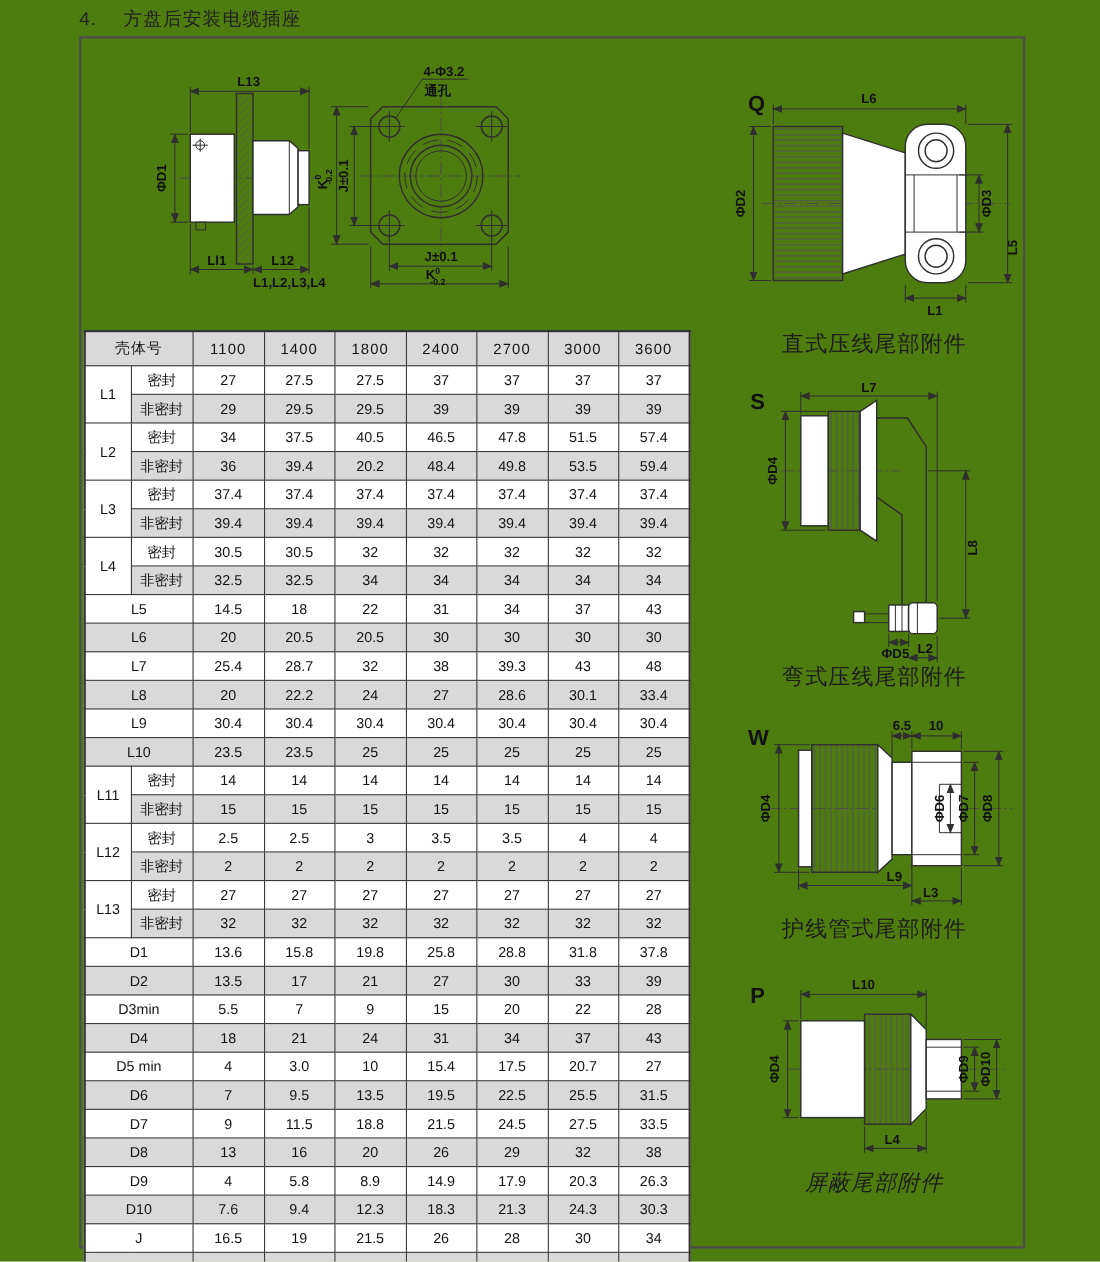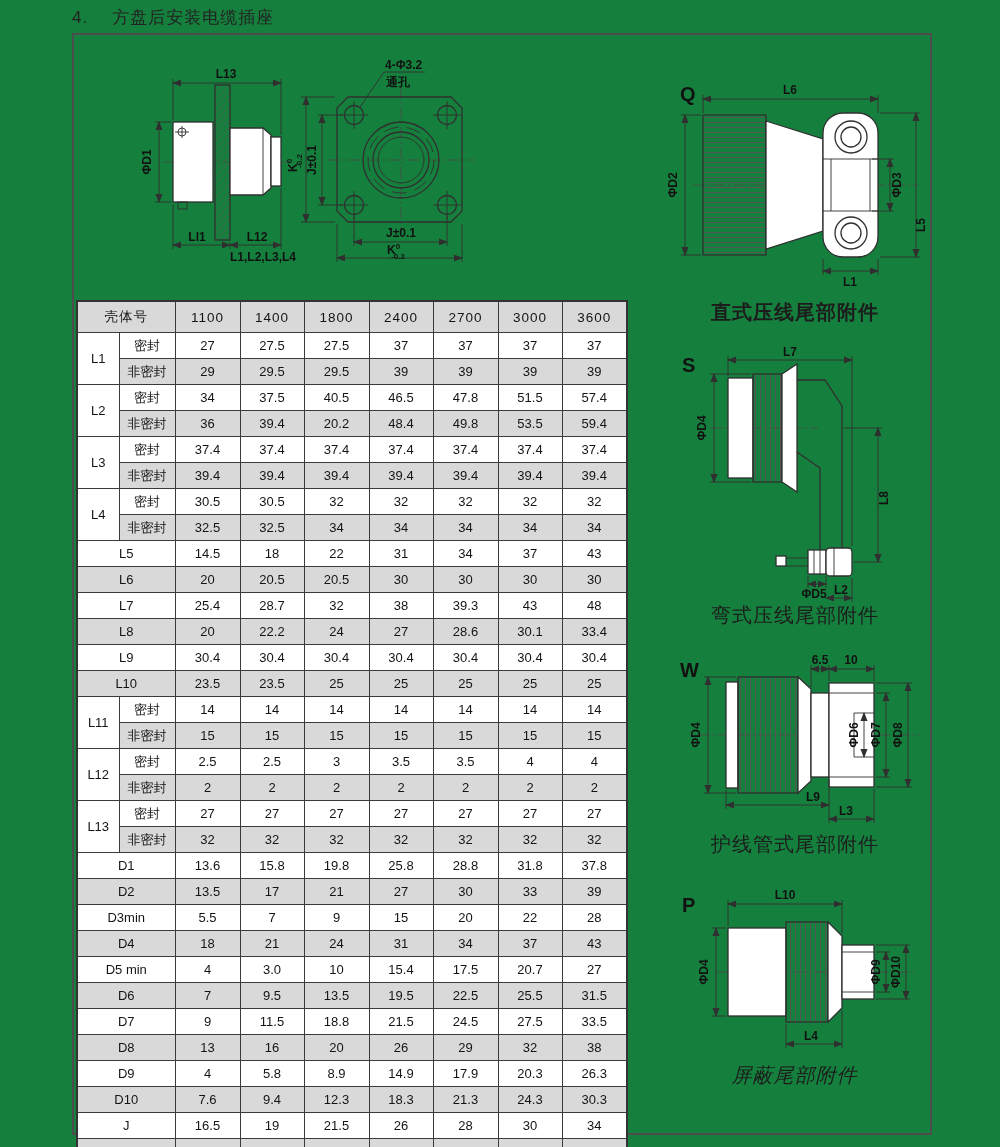--- a/index.html
+++ b/index.html
@@ -1,16 +1,16 @@
 <!DOCTYPE html>
 <html><head>
 <meta charset="utf-8">
 <style>
   html,body{margin:0;padding:0;background:#fff;}
-  #page{position:relative;width:1000px;height:1147px;background:#15803d;overflow:hidden;
+  #page{position:relative;width:1000px;height:1147px;background:#4d7c0f;overflow:hidden;
         font-family:"Liberation Sans","DejaVu Sans",sans-serif;color:#141414;}
   .page-title{position:absolute;left:72px;top:6px;font-size:17px;color:#222;letter-spacing:1px;}
   .page-title .no{display:inline-block;margin-right:24px;}
   .outer-box{position:absolute;left:72px;top:33px;width:856px;height:1098px;border:2px solid #4d4d4d;}
   .dim-table{position:absolute;left:76px;top:300px;border-collapse:collapse;border:2px solid #333;background:#fff;}
   .dim-table td{border:1px solid #3a3a3a;text-align:center;vertical-align:middle;height:25px;
                 padding:0;font-size:13px;color:#141414;font-weight:normal;}
   .dim-table td.hdr{height:30px;font-size:13.5px;letter-spacing:1px;margin-top:44px;}
   .shade{background:#d9d9d9;}
   .caption{position:absolute;font-size:20px;letter-spacing:1px;color:#1c1c1c;text-align:center;}
@@ -518,21 +518,21 @@
     <text class="dimtxt" font-size="11" text-anchor="middle" transform="translate(233,110) rotate(-90)">ΦD3</text>
     <line class="thin" x1="212" y1="38" x2="252" y2="38"></line>
     <line class="thin" x1="212" y1="182" x2="252" y2="182"></line>
     <line class="dim" x1="248" y1="38" x2="248" y2="182" marker-start="url(#arr)" marker-end="url(#arr)"></line>
     <text class="dimtxt" font-size="11" text-anchor="middle" transform="translate(257,150) rotate(-90)">L5</text>
     <line class="thin" x1="155" y1="184" x2="155" y2="200"></line>
     <line class="thin" x1="210" y1="184" x2="210" y2="200"></line>
     <line class="dim" x1="155" y1="196" x2="210" y2="196" marker-start="url(#arr)" marker-end="url(#arr)"></line>
     <text class="dimtxt" x="182" y="211" text-anchor="middle">L1</text>
   </svg>
-  <div class="caption" style="left:700px;top:299px;width:190px;font-weight:bold;">直式压线尾部附件</div>
+  <div class="caption" style="left:700px;top:299px;width:190px;">直式压线尾部附件</div>
 
   <svg style="left:668px;top:348px;" width="258" height="255" viewBox="0 0 258 255">
     <text class="letter" x="14" y="24">S</text>
     <line class="axis" x1="42" y1="80" x2="150" y2="80"></line>
     <rect class="lnw" x="60" y="30" width="25" height="100"></rect>
     <rect x="85" y="26" width="29" height="108" fill="url(#hatchV)" stroke="#2f2f2f" stroke-width="1.3"></rect>
     <polygon class="lnw" points="114,26 129,16 129,144 114,134"></polygon>
     <g>
       <polyline class="ln" points="129,32 157,32 174,58 174,206"></polyline>
       <polyline class="ln" points="129,104 152,120 152,206"></polyline>

